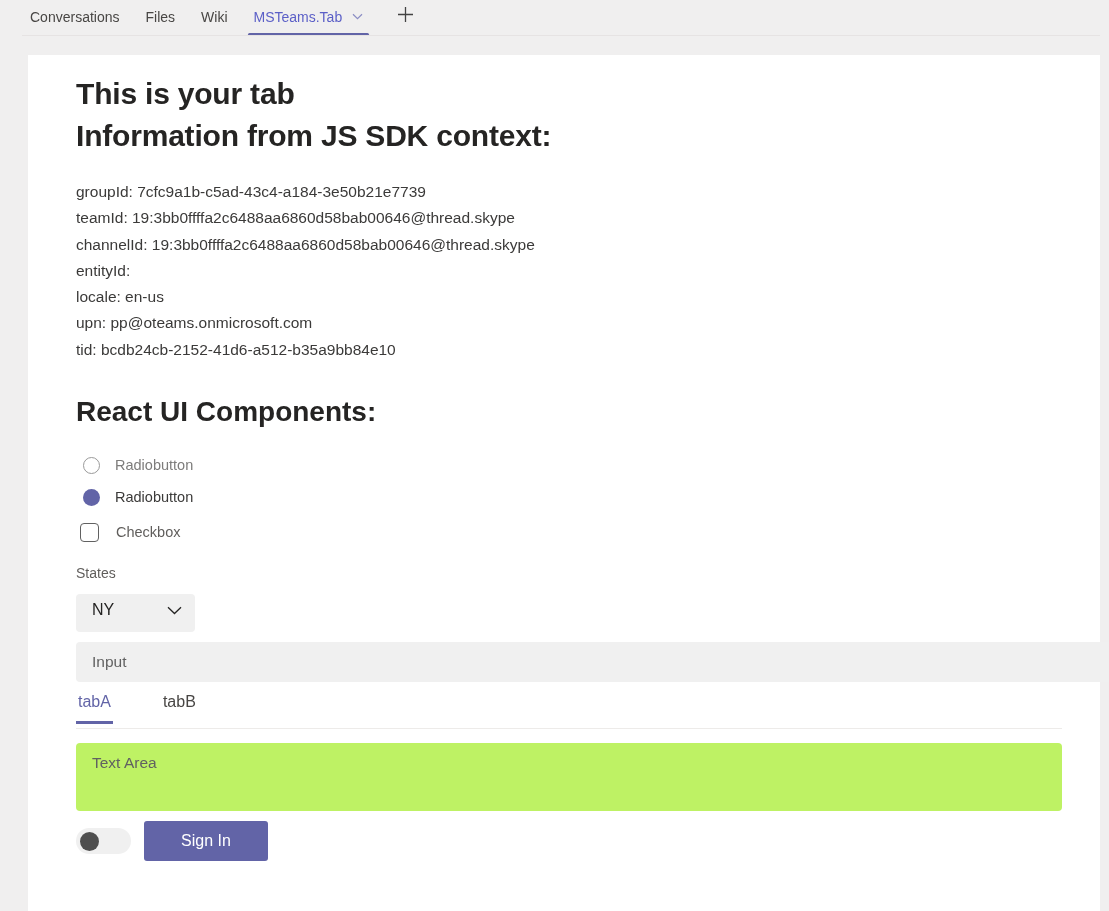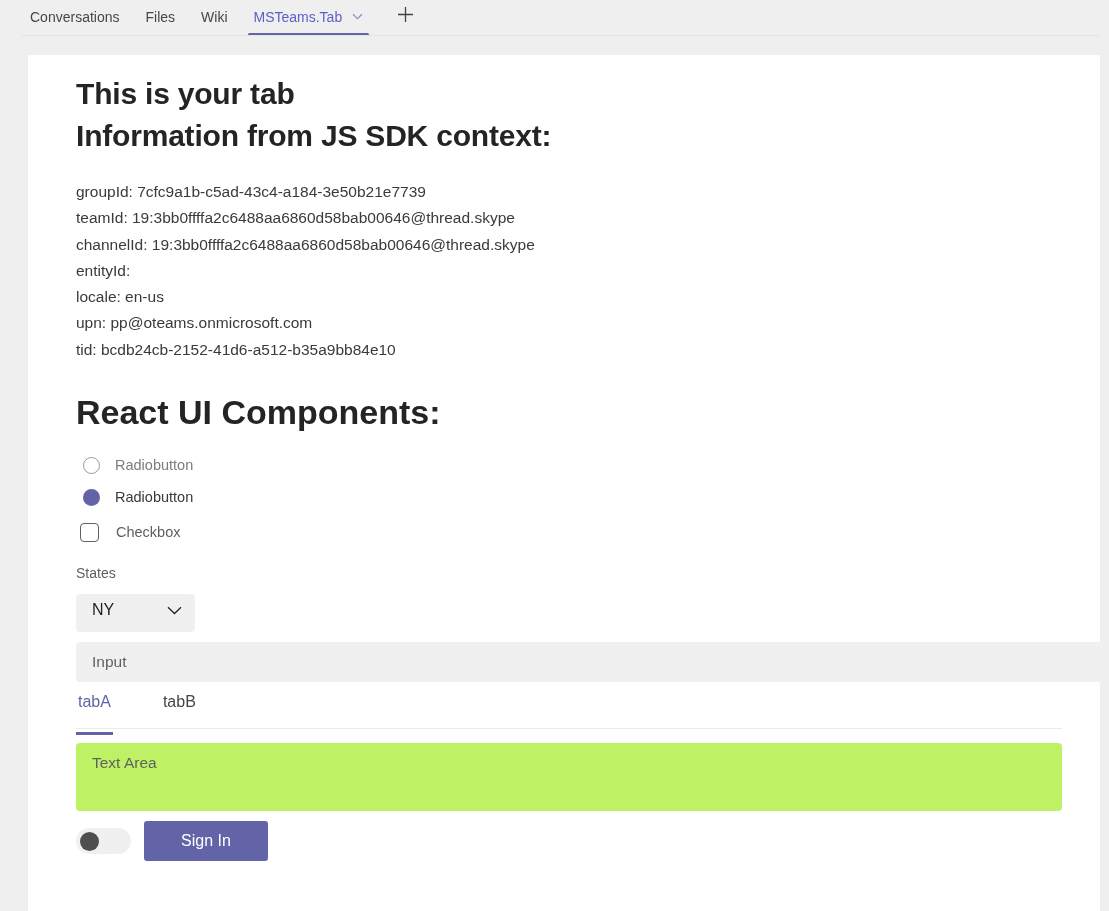--- a/index.html
+++ b/index.html
@@ -97,21 +97,21 @@
 
   .ctx {
     margin-top: 22px;
     font-size: 15.5px;
     line-height: 26.3px;
     color: #3b3a39;
   }
   .ctx div { white-space: nowrap; }
 
   h2.sub {
-    font-size: 34px;
+    font-size: 28px;
     font-weight: bold;
     margin: 32px 0 0 0;
     line-height: 34px;
     color: #252423;
   }
 
   
   .radio-list { margin-top: 20px; }
   .radio-row {
     display: flex;
@@ -223,21 +223,21 @@
     content: "";
     position: absolute;
     left: 0; right: 0; bottom: 0;
     height: 1px;
     background: #edebe9;
   }
   .mtab {
     position: relative;
     font-size: 16px;
     color: #484644;
-    padding: 2px 2px 24px 2px;
+    padding: 2px 2px 13px 2px;
     margin-right: 48px;
     cursor: pointer;
   }
   .mtab.active { color: #6264a7; }
   .mtab.active .mtab-underline {
     position: absolute;
     left: 0; right: 0; bottom: 0;
     height: 3px;
     background: #6264a7;
   }

